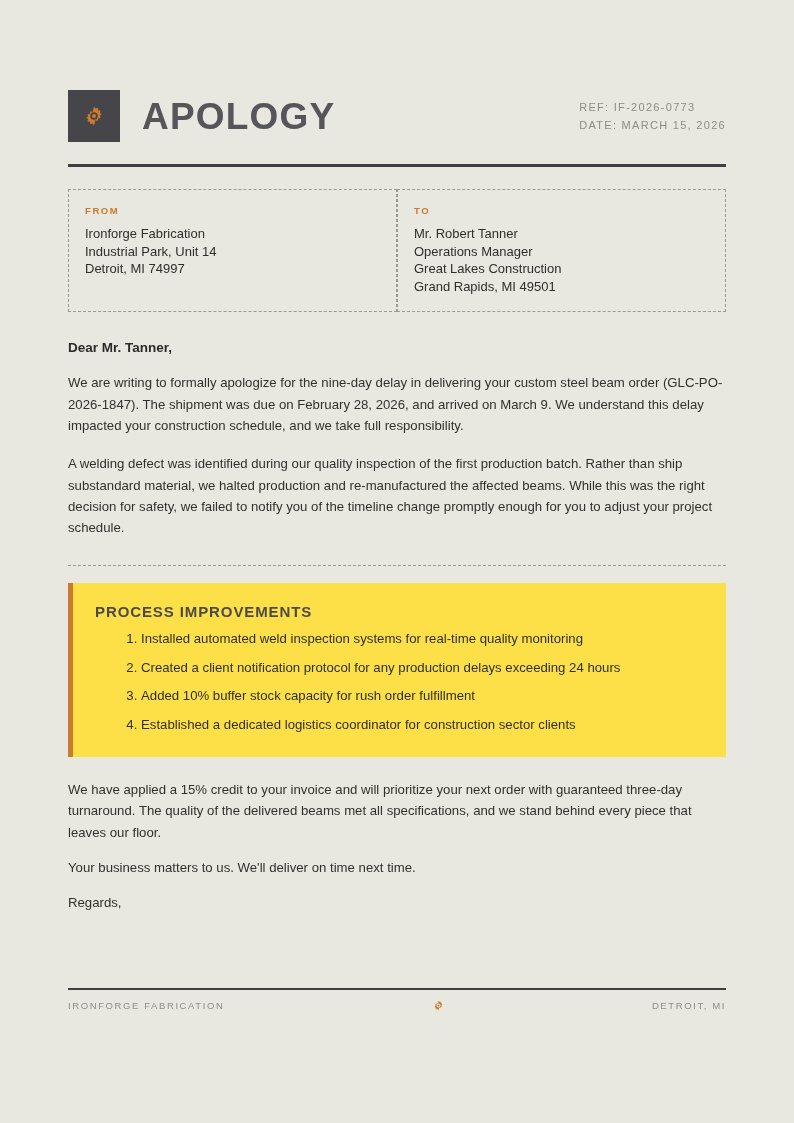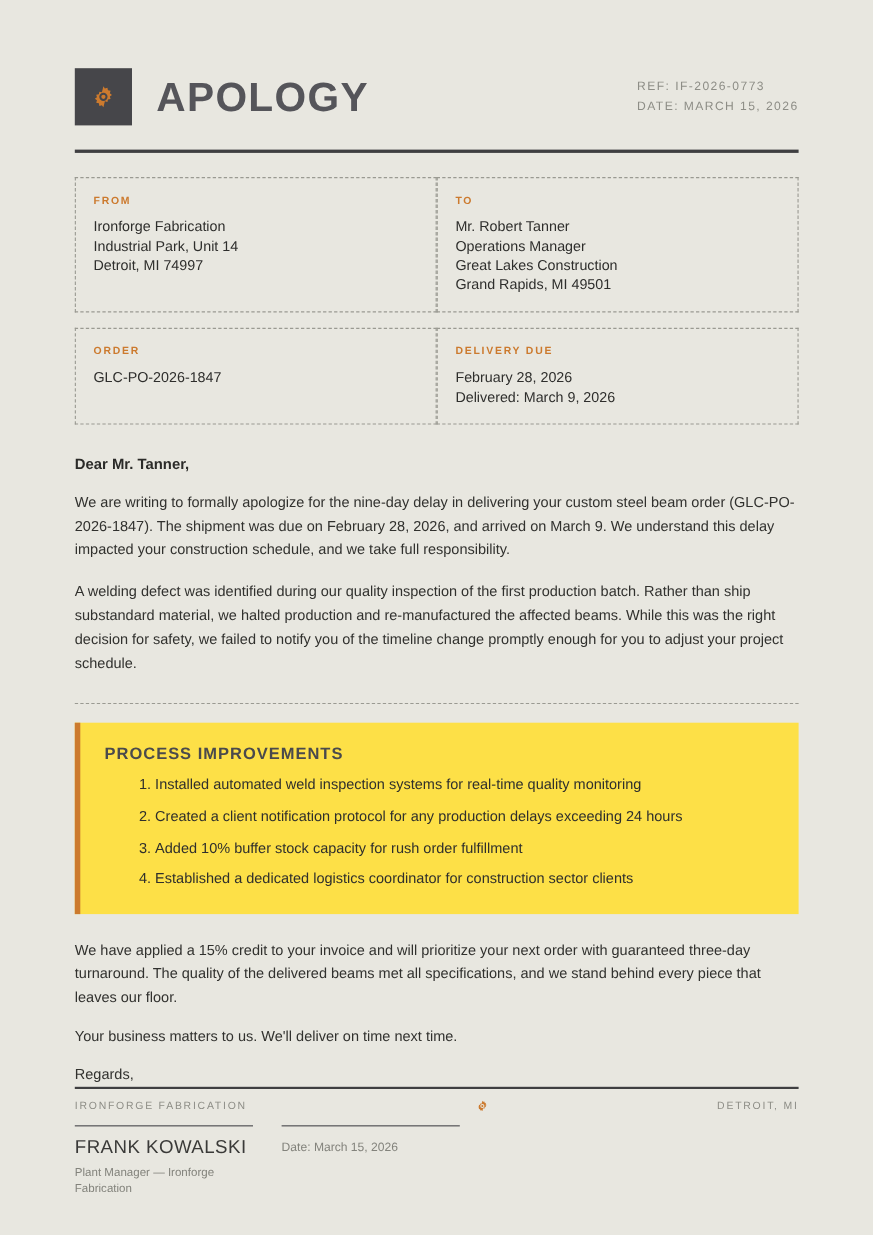--- a/index.html
+++ b/index.html
@@ -11,21 +11,21 @@
     height: 1123px;
     background: #e8e7e0;
     font-family: "Liberation Sans", sans-serif;
     color: #2e2e2c;
     overflow: hidden;
   }
   .page {
     width: 794px;
     height: 1123px;
     box-sizing: border-box;
-    padding: 56px 68px 0 68px;
+    padding: 84px 68px 0 68px;
     position: relative;
   }
 
   
   .header {
     display: flex;
     align-items: center;
     justify-content: space-between;
     padding-top: 6px;
   }
@@ -222,31 +222,20 @@
     </div>
     <div class="meta-box tall">
       <div class="meta-label">TO</div>
       <div class="meta-line">Mr. Robert Tanner</div>
       <div class="meta-line">Operations Manager</div>
       <div class="meta-line">Great Lakes Construction</div>
       <div class="meta-line">Grand Rapids, MI 49501</div>
     </div>
   </div>
 
-  <div class="meta-grid second">
-    <div class="meta-box short">
-      <div class="meta-label">ORDER</div>
-      <div class="meta-line">GLC-PO-2026-1847</div>
-    </div>
-    <div class="meta-box short">
-      <div class="meta-label">DELIVERY DUE</div>
-      <div class="meta-line">February 28, 2026</div>
-      <div class="meta-line">Delivered: March 9, 2026</div>
-    </div>
-  </div>
 
   <div class="salutation">Dear Mr. Tanner,</div>
   <p class="para">We are writing to formally apologize for the nine-day delay in delivering your custom steel beam order (GLC-PO-2026-1847). The shipment was due on February 28, 2026, and arrived on March 9. We understand this delay impacted your construction schedule, and we take full responsibility.</p>
   <p class="para">A welding defect was identified during our quality inspection of the first production batch. Rather than ship substandard material, we halted production and re-manufactured the affected beams. While this was the right decision for safety, we failed to notify you of the timeline change promptly enough for you to adjust your project schedule.</p>
 
   <div class="dashed-divider"></div>
 
   <div class="panel">
     <div class="panel-title">PROCESS IMPROVEMENTS</div>
     <ol class="panel-list">
@@ -254,31 +243,20 @@
       <li>Created a client notification protocol for any production delays exceeding 24 hours</li>
       <li>Added 10% buffer stock capacity for rush order fulfillment</li>
       <li>Established a dedicated logistics coordinator for construction sector clients</li>
     </ol>
   </div>
 
   <p class="para closing-block">We have applied a 15% credit to your invoice and will prioritize your next order with guaranteed three-day turnaround. The quality of the delivered beams met all specifications, and we stand behind every piece that leaves our floor.</p>
   <p class="para closing-tight">Your business matters to us. We'll deliver on time next time.</p>
   <p class="para regards">Regards,</p>
 
-  <div class="sig-row">
-    <div class="sig-col-name">
-      <div class="sig-rule"></div>
-      <div class="sig-name">FRANK KOWALSKI</div>
-      <div class="sig-title">Plant Manager — Ironforge Fabrication</div>
-    </div>
-    <div class="sig-col-date">
-      <div class="sig-rule"></div>
-      <div class="sig-date">Date: March 15, 2026</div>
-    </div>
-  </div>
 
   <div class="footer">
     <div>IRONFORGE FABRICATION</div>
     <div class="footer-mark">
       <svg width="11" height="11" viewBox="0 0 24 24" aria-hidden="true">
         <path fill="#cc7a2e" d="M12 1.6l1.5 2.1 2.5-.7.5 2.6 2.6.5-.7 2.5 2.1 1.5-2.1 1.5.7 2.5-2.6.5-.5 2.6-2.5-.7L12 22.4l-1.5-2.1-2.5.7-.5-2.6-2.6-.5.7-2.5L3.5 14 5.6 12.5 4.9 10l2.6-.5.5-2.6 2.5.7z"></path>
         <circle cx="12" cy="12" r="4.1" fill="#e8e7e0"></circle>
         <circle cx="12" cy="12" r="2.1" fill="#cc7a2e"></circle>
       </svg>
     </div>

